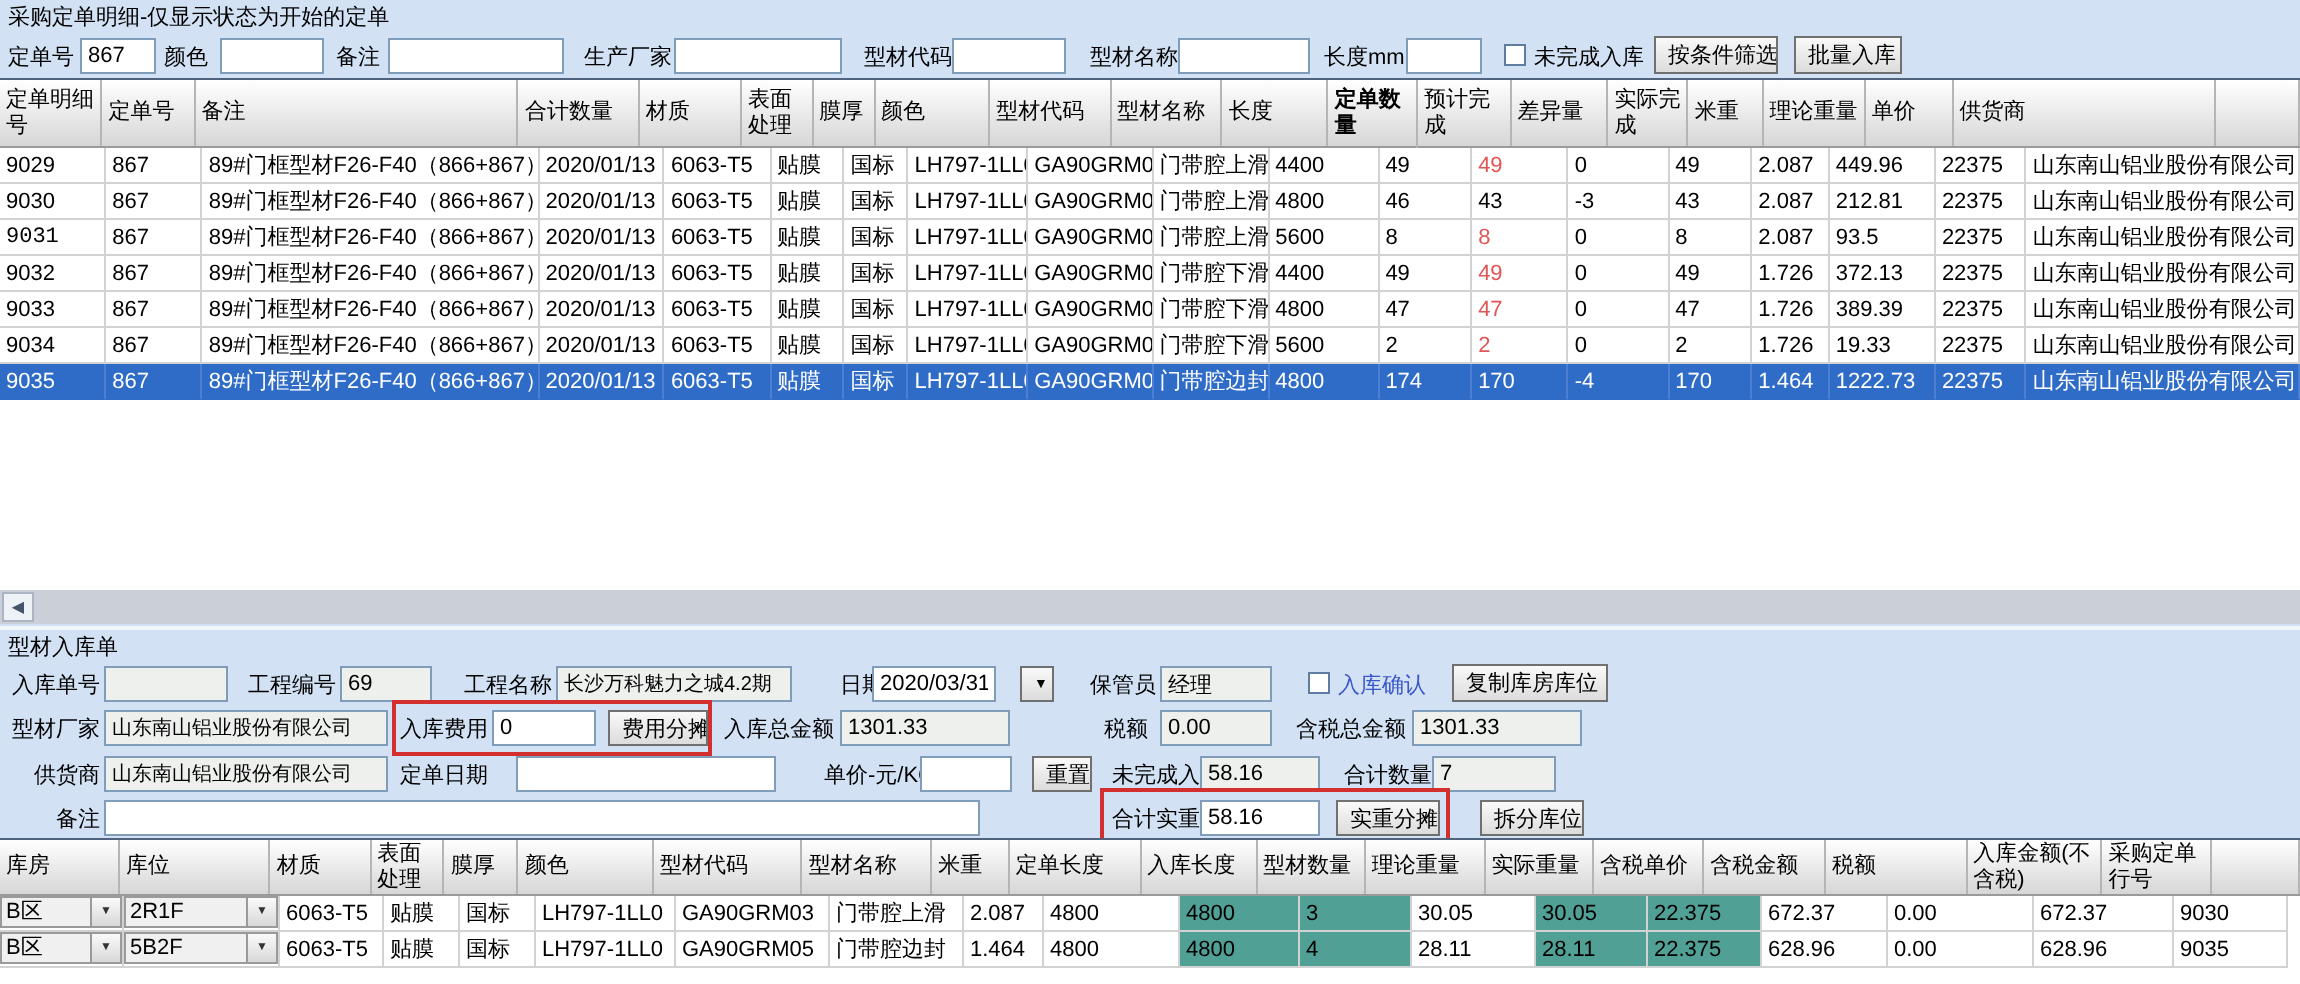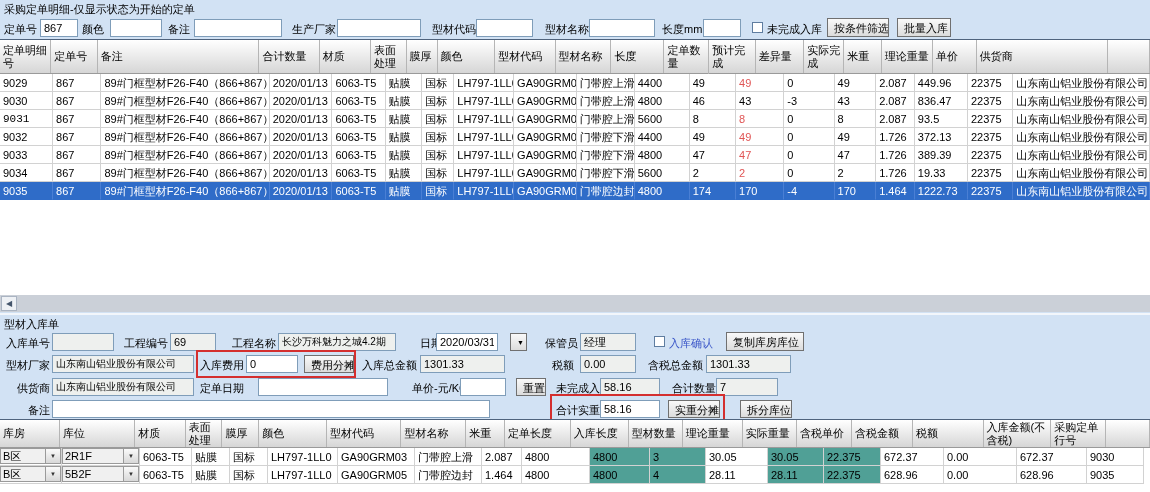--- a/index.html
+++ b/index.html
@@ -70,21 +70,21 @@
       <div class="grid-hcell" style="width: 50px; height: 33px;">定单号</div>
       <div class="grid-hcell" style="width: 175px; height: 33px;">备注</div>
       <div class="grid-hcell" style="width: 65px; height: 33px;">合计数量</div>
       <div class="grid-hcell" style="width: 55px; height: 33px;">材质</div>
       <div class="grid-hcell" style="width: 38px; height: 33px;">表面处理</div>
       <div class="grid-hcell" style="width: 33px; height: 33px;">膜厚</div>
       <div class="grid-hcell" style="width: 62px; height: 33px;">颜色</div>
       <div class="grid-hcell" style="width: 65px; height: 33px;">型材代码</div>
       <div class="grid-hcell" style="width: 60px; height: 33px;">型材名称</div>
       <div class="grid-hcell" style="width: 57px; height: 33px;">长度</div>
-      <div class="grid-hcell" style="width: 48px; height: 34px;">定单数量</div>
+      <div class="grid-hcell" style="width: 48px; height: 34px; font-weight: bold;">定单数量</div>
       <div class="grid-hcell" style="width: 50px; height: 33px;">预计完成</div>
       <div class="grid-hcell" style="width: 52px; height: 33px;">差异量</div>
       <div class="grid-hcell" style="width: 43px; height: 33px;">实际完成</div>
       <div class="grid-hcell" style="width: 40px; height: 33px;">米重</div>
       <div class="grid-hcell" style="width: 55px; height: 33px;">理论重量</div>
       <div class="grid-hcell" style="width: 47px; height: 33px;">单价</div>
       <div class="grid-hcell" style="width: 142px; height: 33px;">供货商</div>
       <div class="grid-hcell" style="width: 45px; height: 33px;"></div>
     </div>
     <div class="grid-row">
@@ -118,21 +118,21 @@
       <div class="grid-cell" style="width: 33px;">国标</div>
       <div class="grid-cell" style="width: 62px;">LH797-1LL0</div>
       <div class="grid-cell" style="width: 65px;">GA90GRM03</div>
       <div class="grid-cell" style="width: 60px;">门带腔上滑</div>
       <div class="grid-cell" style="width: 57px;">4800</div>
       <div class="grid-cell" style="width: 48px;">46</div>
       <div class="grid-cell" style="width: 50px; color: rgb(0, 0, 0);">43</div>
       <div class="grid-cell" style="width: 52px;">-3</div>
       <div class="grid-cell" style="width: 43px;">43</div>
       <div class="grid-cell" style="width: 40px;">2.087</div>
-      <div class="grid-cell" style="width: 55px;">836.47</div>
+      <div class="grid-cell" style="width: 55px;">212.81</div>
       <div class="grid-cell" style="width: 47px;">22375</div>
       <div class="grid-cell" style="width: 142px;">山东南山铝业股份有限公司</div>
     </div>
     <div class="grid-row">
       <div class="grid-cell" style="width: 55px; font-family: Liberation Mono, monospace;">9031</div>
       <div class="grid-cell" style="width: 50px;">867</div>
       <div class="grid-cell" style="width: 175px;">89#门框型材F26-F40（866+867）</div>
       <div class="grid-cell" style="width: 65px;">2020/01/13</div>
       <div class="grid-cell" style="width: 55px;">6063-T5</div>
       <div class="grid-cell" style="width: 38px;">贴膜</div>

